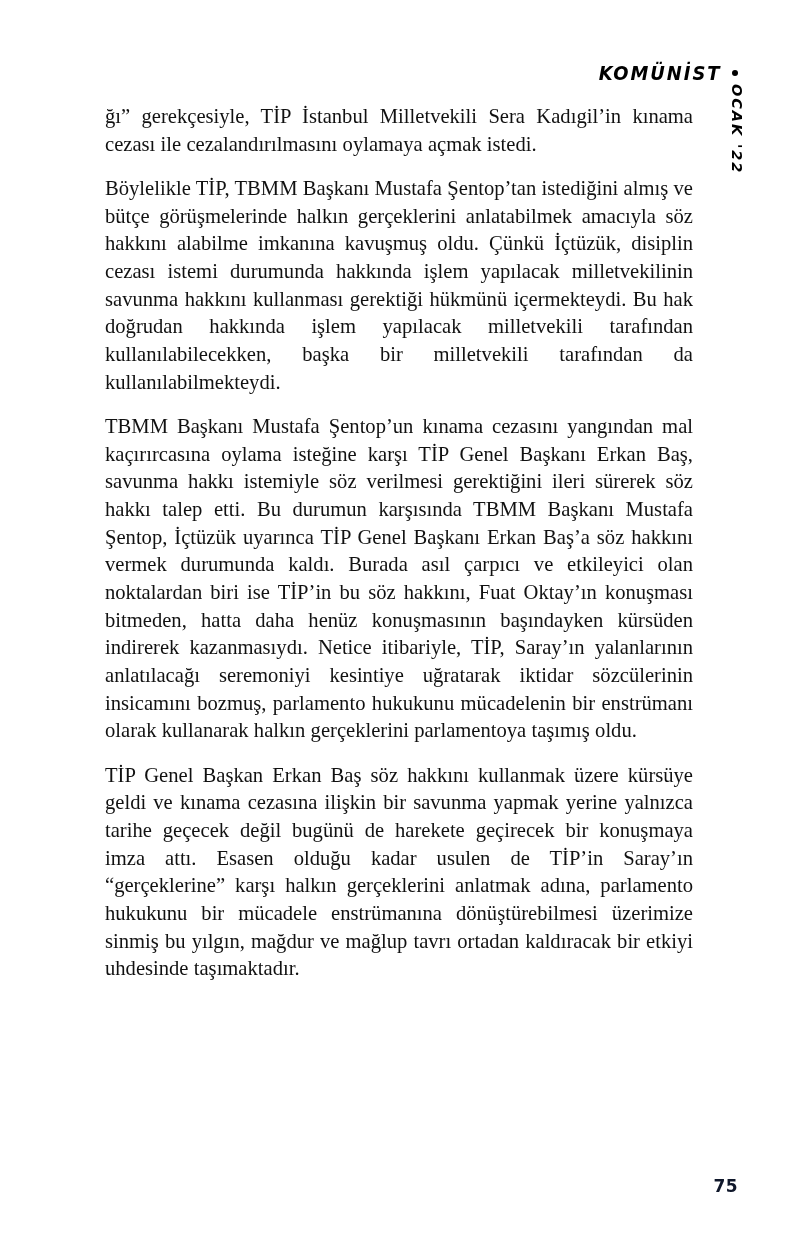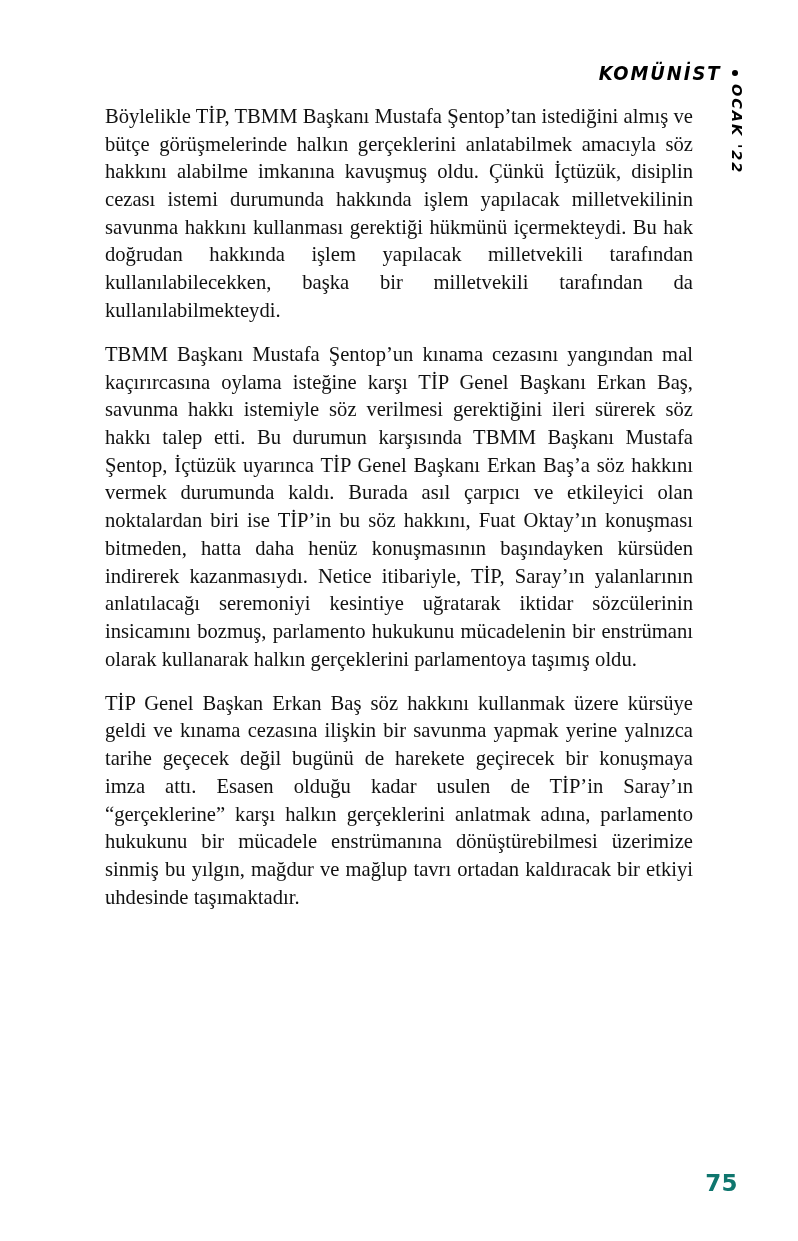--- a/index.html
+++ b/index.html
@@ -98,40 +98,41 @@
     margin-bottom: 16px;
   }
 
   
   .folio {
     position: absolute;
     right: 60px;
     bottom: 45px;
     font-family: "DejaVu Sans", "Liberation Sans", sans-serif;
     font-weight: 700;
-    font-size: 23px;
-    color: #0f766e;
+    font-size: 17px;
+    color: #0f172a;
     letter-spacing: 0.4px;
   }
 </style>
 </head>
 <body>
 
 <div class="page">
 
   <div class="running-head">
     <span class="masthead">KOMÜNİST</span>
     <span class="masthead-dot"></span>
   </div>
 
   <div class="issue-vertical">
     <span>OCAK '22</span>
   </div>
 
   <div class="text-column">
+    <p>ğı” gerekçesiyle, TİP İstanbul Milletvekili Sera Kadıgil’in kınama cezası ile cezalandırılmasını oylamaya açmak istedi.</p>
     <p>Böylelikle TİP, TBMM Başkanı Mustafa Şentop’tan istediğini almış ve bütçe görüşmelerinde halkın gerçeklerini anlatabilmek amacıyla söz hakkını alabilme imkanına kavuşmuş oldu. Çünkü İçtüzük, disiplin cezası istemi durumunda hakkında işlem yapıla­cak milletvekilinin savunma hakkını kullanması gerektiği hük­münü içermekteydi. Bu hak doğrudan hakkında işlem yapılacak milletvekili tarafından kullanılabilecekken, başka bir milletvekili tarafından da kullanılabilmekteydi.</p>
     <p>TBMM Başkanı Mustafa Şentop’un kınama cezasını yangından mal kaçırırcasına oylama isteğine karşı TİP Genel Başkanı Er­kan Baş, savunma hakkı istemiyle söz verilmesi gerektiğini ileri sürerek söz hakkı talep etti. Bu durumun karşısında TBMM Baş­kanı Mustafa Şentop, İçtüzük uyarınca TİP Genel Başkanı Erkan Baş’a söz hakkını vermek durumunda kaldı. Burada asıl çarpıcı ve etkileyici olan noktalardan biri ise TİP’in bu söz hakkını, Fuat Oktay’ın konuşması bitmeden, hatta daha henüz konuşmasının başındayken kürsüden indirerek kazanmasıydı. Netice itibariyle, TİP, Saray’ın yalanlarının anlatılacağı seremoniyi kesintiye uğra­tarak iktidar sözcülerinin insicamını bozmuş, parlamento huku­kunu mücadelenin bir enstrümanı olarak kullanarak halkın ger­çeklerini parlamentoya taşımış oldu.</p>
     <p>TİP Genel Başkan Erkan Baş söz hakkını kullanmak üzere kür­süye geldi ve kınama cezasına ilişkin bir savunma yapmak yeri­ne yalnızca tarihe geçecek değil bugünü de harekete geçirecek bir konuşmaya imza attı. Esasen olduğu kadar usulen de TİP’in Saray’ın “gerçeklerine” karşı halkın gerçeklerini anlatmak adına, parlamento hukukunu bir mücadele enstrümanına dönüştürebil­mesi üzerimize sinmiş bu yılgın, mağdur ve mağlup tavrı ortadan kaldıracak bir etkiyi uhdesinde taşımaktadır.</p>
   </div>
 
   <div class="folio">75</div>
 
 </div>
 
 </body></html>

